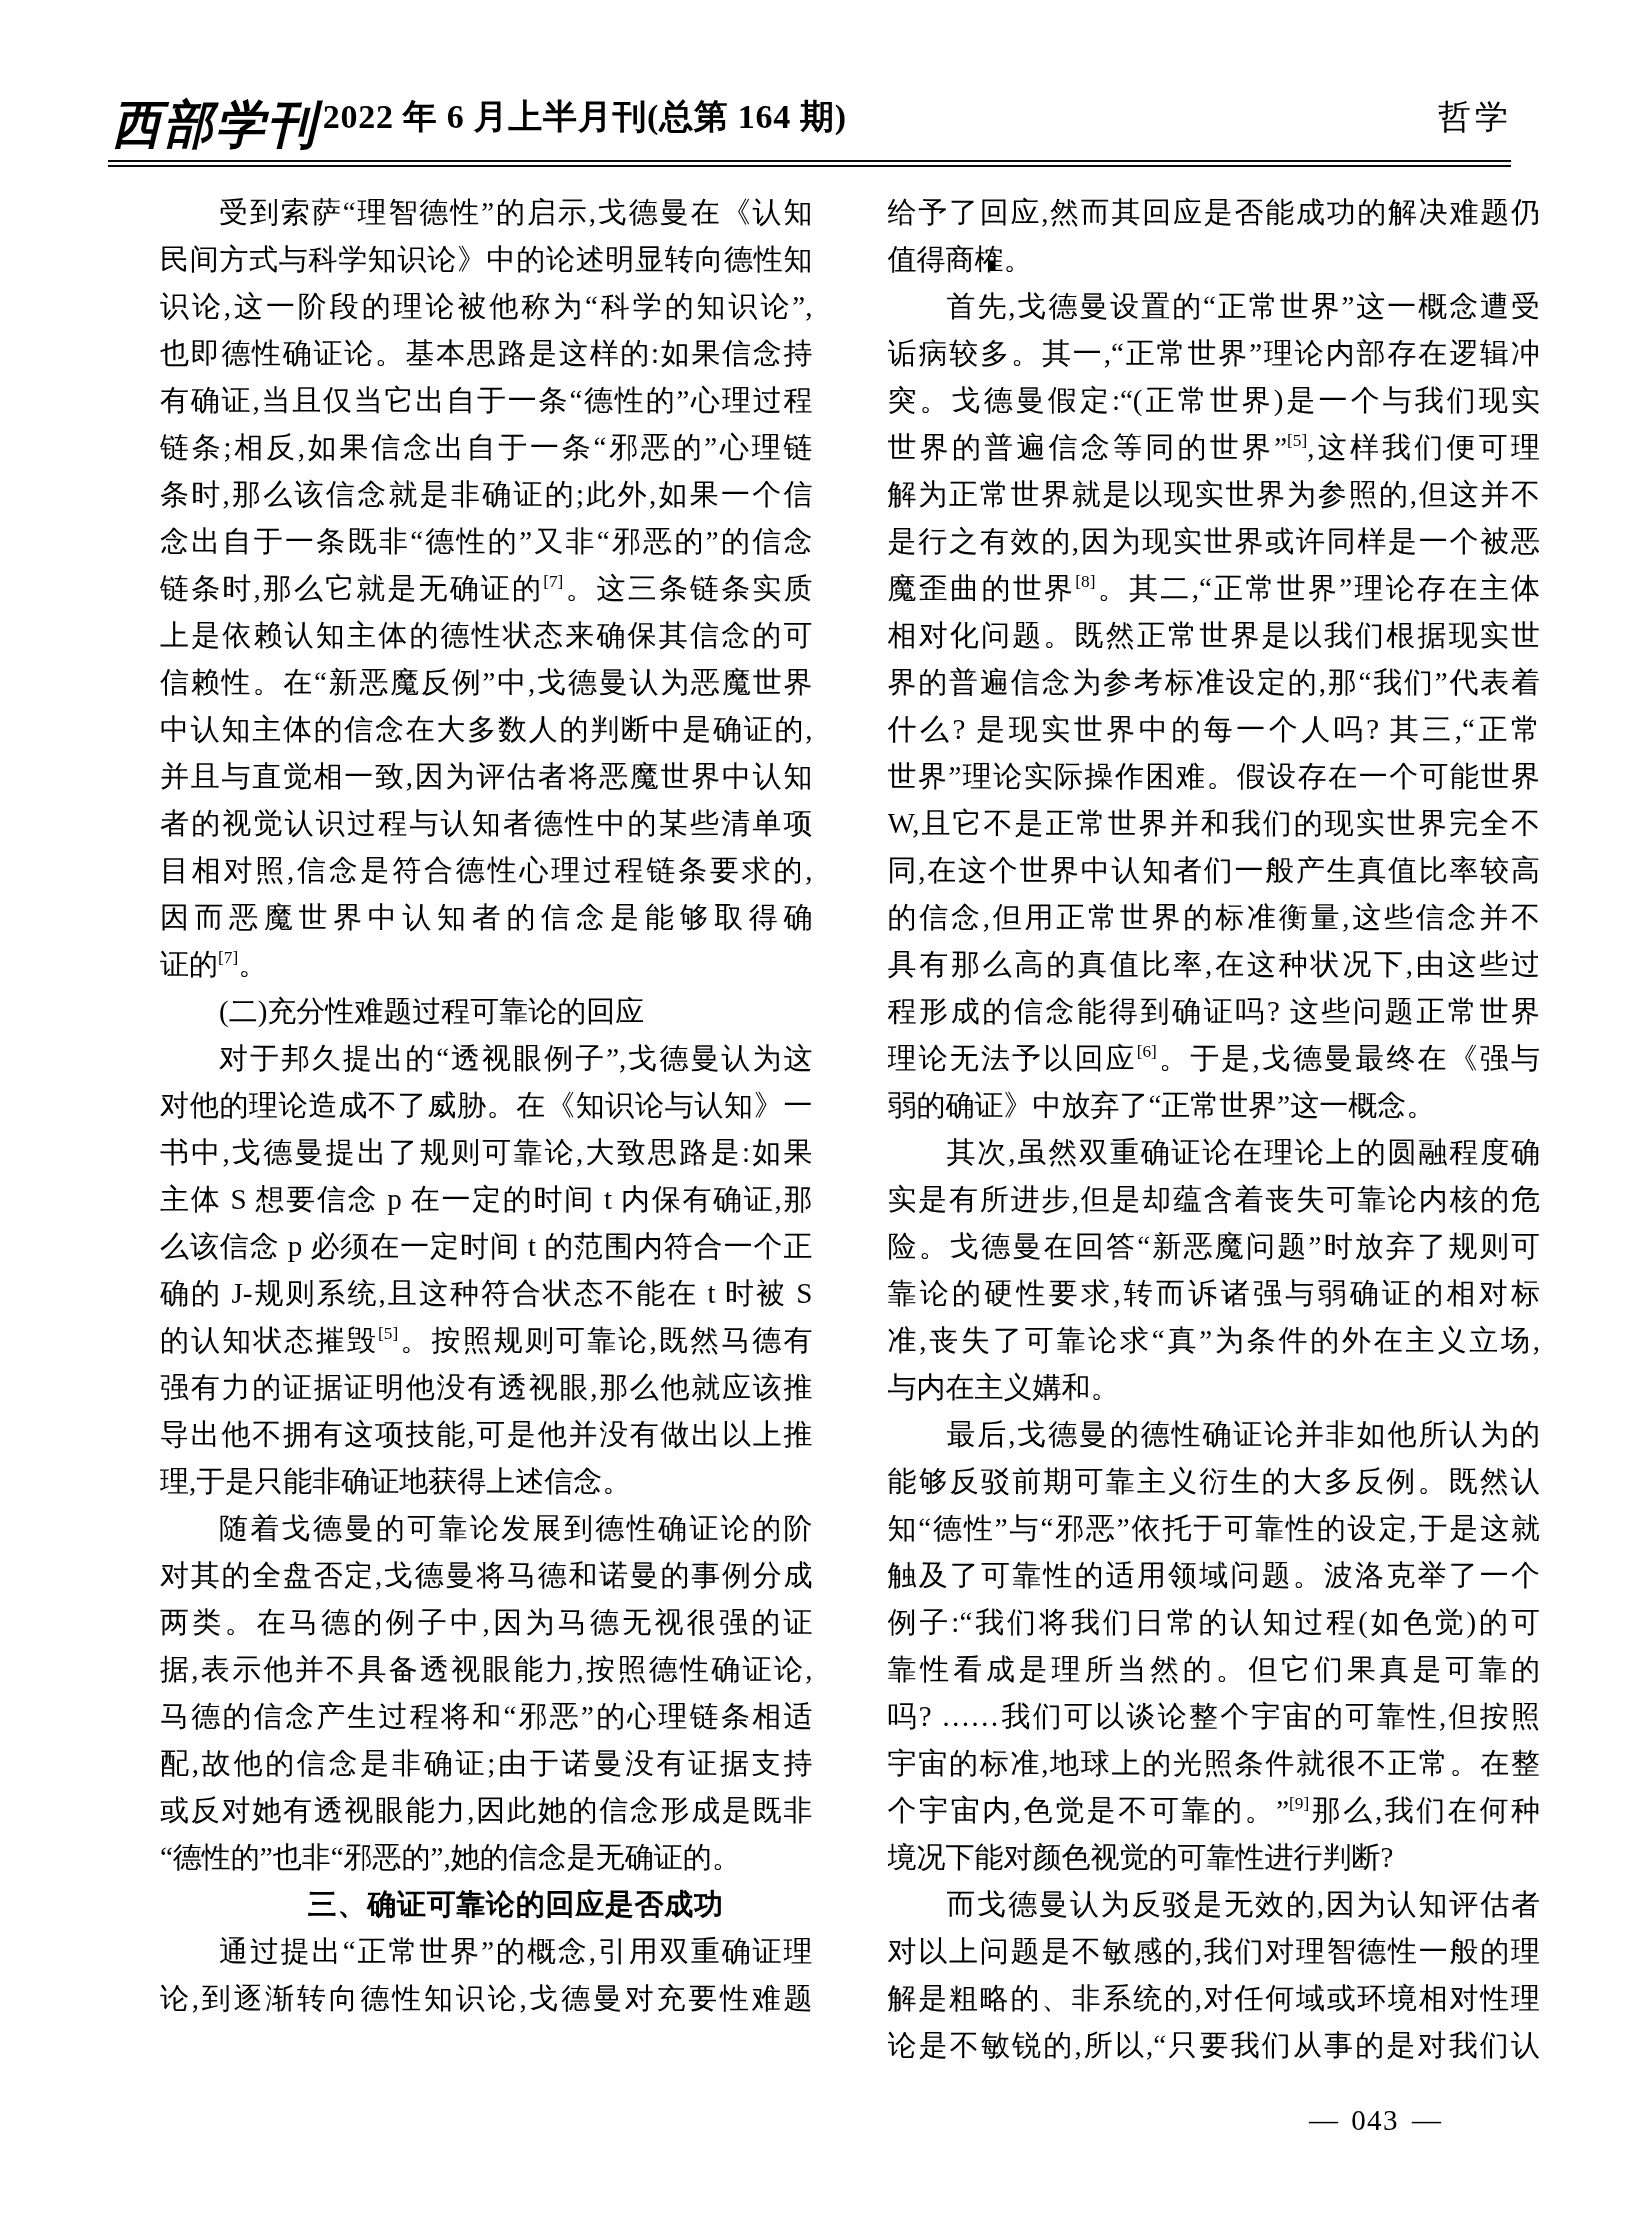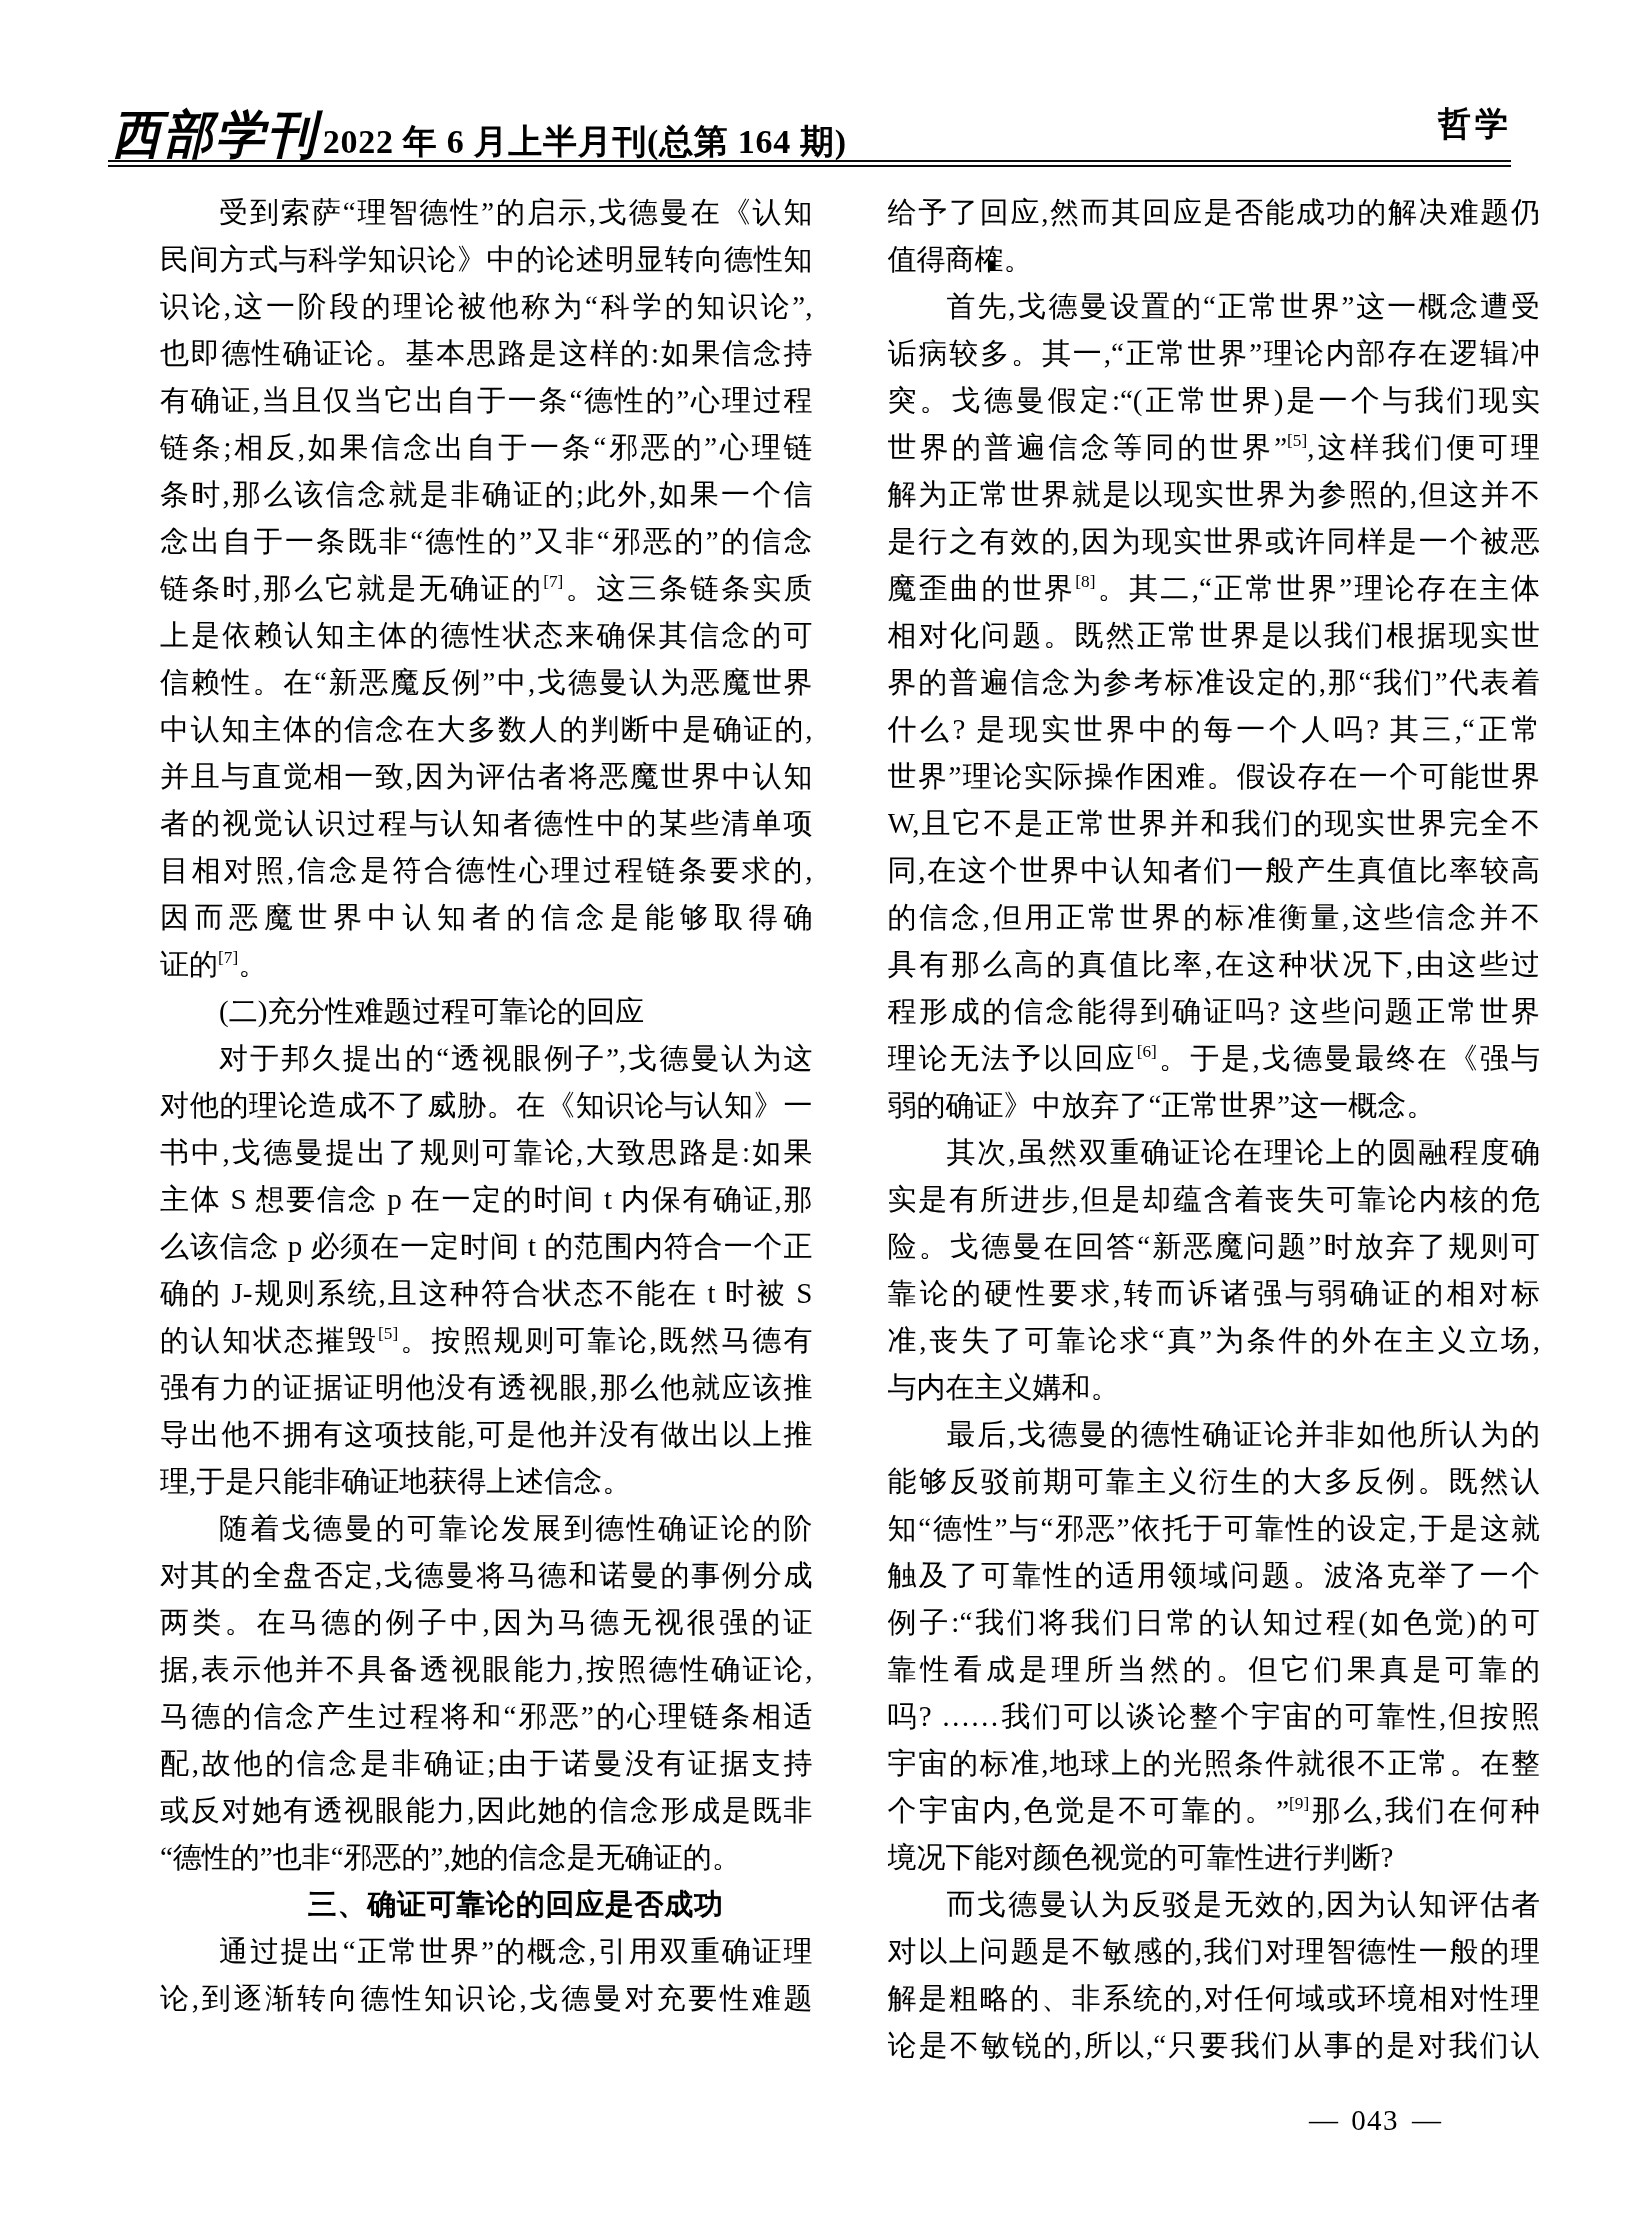--- a/index.html
+++ b/index.html
@@ -7,36 +7,36 @@
     position:relative;
     width:1650px; height:2239px;
     background:#ffffff;
     color:#000;
     font-family:"Liberation Serif","DejaVu Serif",serif;
     overflow:hidden;
   }
   
   .header-row {
     position:absolute; left:112px; top:100px; width:1400px; height:59px;
-    display:flex; align-items:flex-end;
+    display:flex; 
   }
   .journal-logo {
     font-size:49px; font-weight:bold; font-style:italic;
     letter-spacing:2.7px; line-height:1;
     transform:scaleY(1.05);
   }
   .issue-info {
     font-size:34px; font-weight:bold; line-height:1;
     margin-left:4px; 
     letter-spacing:0.7px;
   }
   .section-label {
     margin-left:auto;
     font-family:"Liberation Sans","DejaVu Sans",sans-serif;
-    font-weight:bold; font-size:33px; line-height:1;
+    font-weight:normal; font-size:33px; line-height:1;
     padding-bottom:19px; letter-spacing:4px;
   }
   .double-rule {
     position:absolute; left:108px; top:160px; width:1403px; height:3.3px;
     border-top:2.7px solid #0a0a0a; border-bottom:2px solid #0a0a0a;
   }
   
   .columns {
     position:absolute; left:113px; top:189px; width:1427px;
     display:flex; gap:28px;

